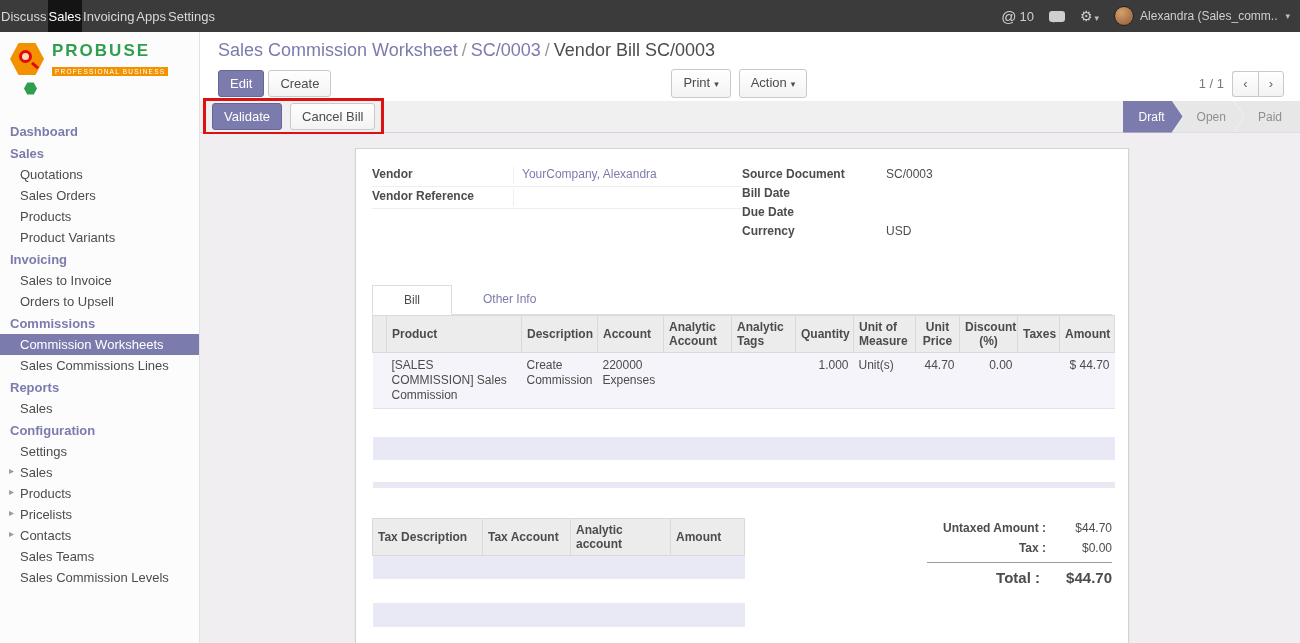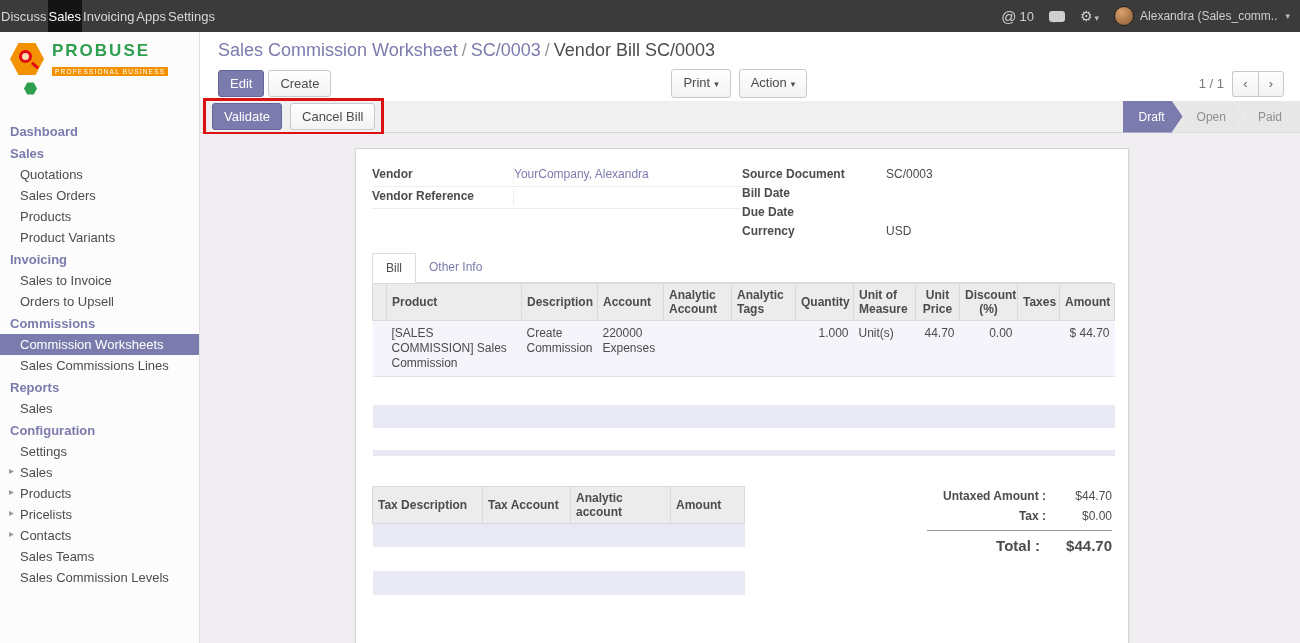--- a/index.html
+++ b/index.html
@@ -65,32 +65,32 @@
   .status-steps{display:flex;margin-left:auto;height:32px}
   .step{height:32px;display:flex;align-items:center;padding:0 18px 0 24px;font-size:12px;color:#8f8f8f;background:#e7e7e7;margin-left:-10px;clip-path:polygon(0 0,calc(100% - 11px) 0,100% 50%,calc(100% - 11px) 100%,0 100%,11px 50%)}
   .step:first-child{clip-path:polygon(0 0,calc(100% - 11px) 0,100% 50%,calc(100% - 11px) 100%,0 100%);margin-left:0;padding-left:16px}
   .step:last-child{clip-path:polygon(0 0,100% 0,100% 100%,0 100%,11px 50%)}
   .step.active{background:#7c7bad;color:#fff}
 
   
   .content{position:absolute;top:102px;left:0;width:1100px;height:509px;background:#f0eef0;overflow:hidden}
   .sheet{margin:14px 0 0 155px;width:774px;min-height:560px;background:#fff;border:1px solid #d4d4d4;box-shadow:0 1px 2px rgba(0,0,0,.08);padding:16px}
   .sheet-title{font-size:13px;font-weight:bold;margin-bottom:26px}
-  .fields{display:flex;margin-bottom:12px}
+  .fields{display:flex;margin-bottom:44px}
   .fcol{width:50%;font-size:12px}
   .frow{display:flex;min-height:19px;align-items:flex-start;padding:2px 0}
   .flabel{width:141px;font-weight:bold;color:#4c4c4c;flex:0 0 auto}
   .fval{flex:1}
   .fval a{color:#7c7bad;text-decoration:none;cursor:pointer}
   .fcol.left .frow{border-bottom:1px solid #eee}
-  .fcol.left .fval{border-left:1px solid #eee;min-height:17px}
+  .fcol.left .fval{border-left:1px solid #eee;padding-left:8px;min-height:17px}
   .fcol.right .flabel{width:144px}
 
   .tabs{display:flex;border-bottom:1px solid #ddd;margin-top:8px}
-  .tab{padding:7px 13px;font-size:12px;color:#7c7bad;cursor:pointer;position:relative}
+  .tab{padding:7px 31px;font-size:12px;color:#7c7bad;cursor:pointer;position:relative}
   .tab.active{background:#fff;border:1px solid #ddd;border-bottom:1px solid #fff;margin-bottom:-1px;color:#4c4c4c}
 
   table{border-collapse:collapse;width:742px;font-size:12px;color:#4c4c4c;table-layout:fixed}
   thead th{background:#ececec;border:1px solid #dadada;font-weight:bold;padding:4px 5px;text-align:left;vertical-align:middle;line-height:14px}
   thead th.num{text-align:center}
   tbody td{padding:5px 5px;vertical-align:top;line-height:15px}
   td.num{text-align:right}
   tr.data-row{background:#f4f4fa;border-bottom:1px solid #e2e2ea}
   tr.empty-a{background:#fff}
   tr.empty-b{background:#e9e9f5}

